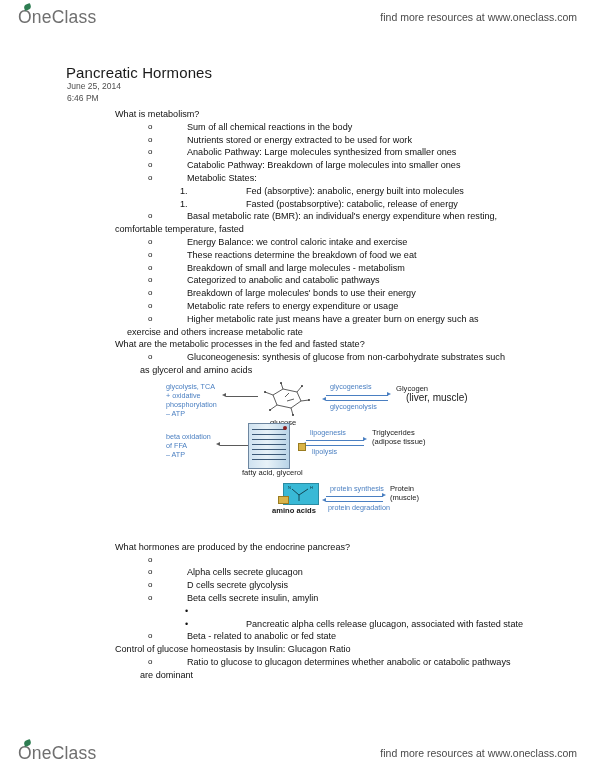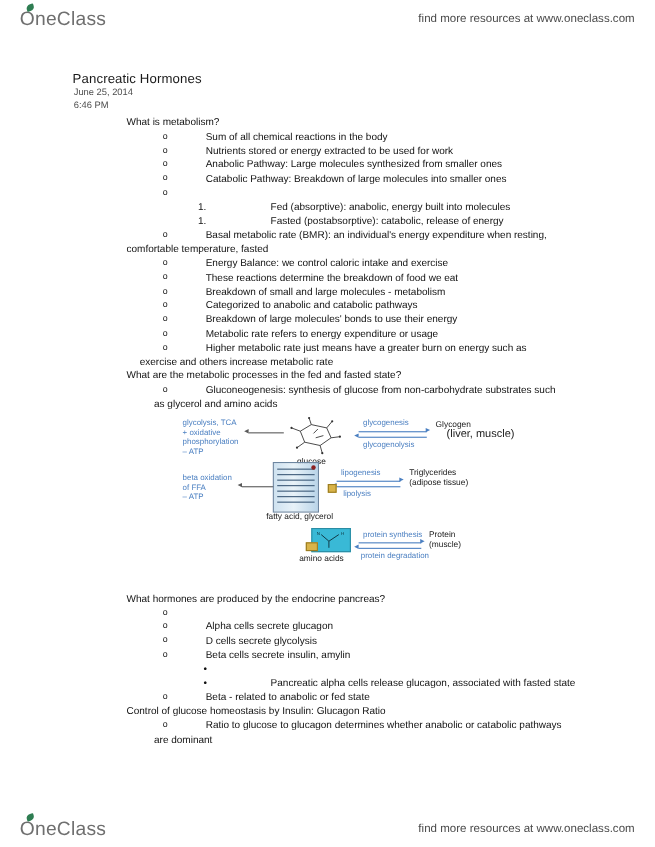--- a/index.html
+++ b/index.html
@@ -70,21 +70,21 @@
 
   
   .doc {
     position: absolute;
     left: 0;
     top: 34px;
     width: 595px;
   }
 
   .title {
-    font-size: 12px;
+    font-size: 15px;
     font-weight: normal;
     color: #1a1a1a;
     margin: 30px 0 0 66px;
     letter-spacing: 0.1px;
   }
   .meta {
     font-size: 8.5px;
     color: #4d4d4d;
     margin-left: 67px;
     line-height: 11.5px;
@@ -257,20 +257,21 @@
       <div class="lvl1 row">
         <span class="bullet">o</span>
         <span class="txt">Anabolic Pathway: Large molecules synthesized from smaller ones</span>
       </div>
       <div class="lvl1 row">
         <span class="bullet">o</span>
         <span class="txt">Catabolic Pathway: Breakdown of large molecules into smaller ones</span>
       </div>
       <div class="lvl1 row">
         <span class="bullet">o</span>
+        <span class="txt">Metabolic States:</span>
       </div>
 
       <div class="lvl2 row">
         <span class="bullet">1.</span>
         <span class="txt">Fed (absorptive): anabolic, energy built into molecules</span>
       </div>
       <div class="lvl2 row">
         <span class="bullet">1.</span>
         <span class="txt">Fasted (postabsorptive): catabolic, release of energy</span>
       </div>
@@ -398,21 +399,21 @@
               <path d="M8,5 L15,11 L24,5"></path>
                 <path d="M15,11 L15,17"></path>
             </g>
             <g fill="#0d2f39" font-size="4" font-family="Liberation Sans, sans-serif">
               <text x="4" y="5">N</text>
                 <text x="26" y="5">H</text>
             </g>
           </svg>
         </div>
         <div class="enzyme-sq" style="left:230px; top:117px; width:9px; height:6px;"></div>
-        <div class="dg-text dg-black" style="left:224px; top:128px; font-size:7.6px;">amino acids</div>
+        <div class="dg-text dg-black" style="left:224px; top:128px; font-size:7.6px;font-weight:bold;">amino acids</div>
 
         <div class="dg-text dg-blue" style="left:282px; top:106px;">protein synthesis</div>
         <div class="arrow-line blue" style="left:278px; top:117px; width:57px;"></div>
         <div class="arrow-head right blue" style="left:334px; top:114.5px;"></div>
         <div class="arrow-line blue" style="left:278px; top:122px; width:57px;"></div>
         <div class="arrow-head left blue" style="left:274px; top:119.5px;"></div>
         <div class="dg-text dg-blue" style="left:280px; top:125px;">protein degradation</div>
 
         <div class="dg-text dg-black" style="left:342px; top:106px; font-size:7.6px;">Protein</div>
         <div class="dg-text dg-black" style="left:342px; top:115px; font-size:7.6px;">(muscle)</div>

